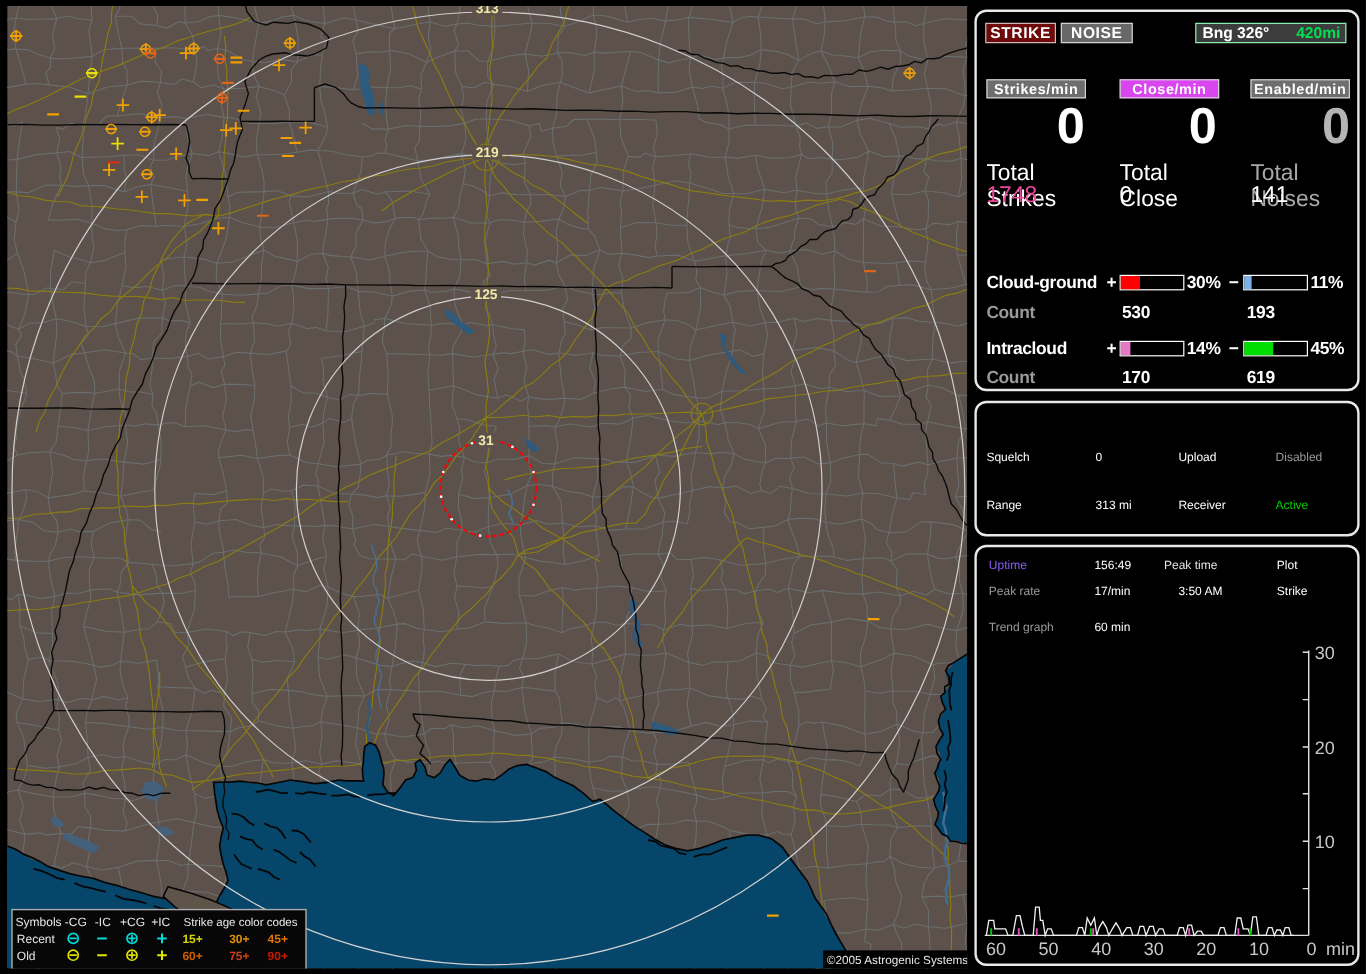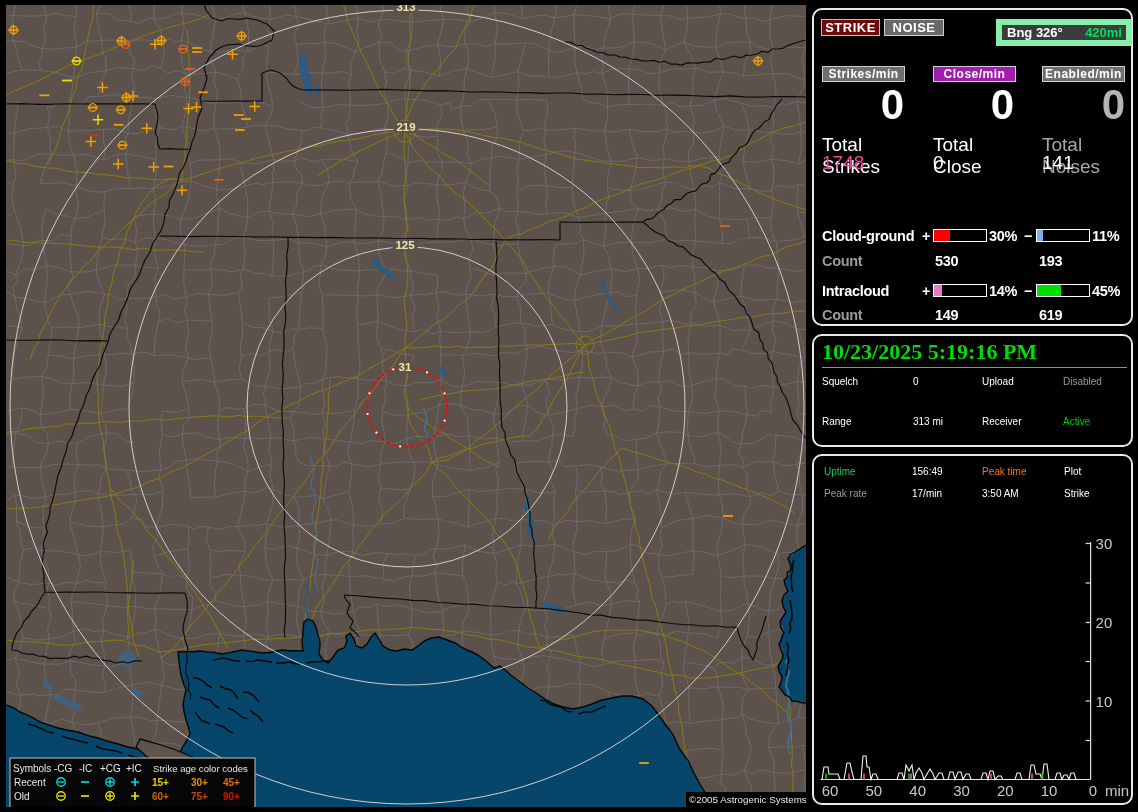--- a/index.html
+++ b/index.html
@@ -154,23 +154,23 @@
     <text x="223" y="786" font-family="Liberation Sans, sans-serif" font-size="10" font-weight="bold" fill="#e07000">45+</text>
     <text x="152" y="800" font-family="Liberation Sans, sans-serif" font-size="10" font-weight="bold" fill="#d06000">60+</text>
     <text x="191" y="800" font-family="Liberation Sans, sans-serif" font-size="10" font-weight="bold" fill="#d04010">75+</text>
     <text x="223" y="800" font-family="Liberation Sans, sans-serif" font-size="10" font-weight="bold" fill="#c81800">90+</text>
 <rect x="686" y="792" width="120" height="15" fill="#000"></rect>
     <text x="689" y="803" font-family="Liberation Sans, sans-serif" font-size="9.8" fill="#e8e8e8">©2005 Astrogenic Systems</text>
 </svg>
 <div class="box" style="left:812px;top:8px;width:317px;height:314px">
 <div class="btn" style="left:7px;top:9px;width:57px;height:15px;background:#6e0a0a;border-color:#c8b8b8;color:#fff">STRIKE</div>
 <div class="btn" style="left:70px;top:9px;width:58px;height:15px;background:#686868;border-color:#d0d0d0;color:#fff">NOISE</div>
-<div style="position:absolute;left:182px;top:9px;width:124px;height:15px;background:#3c3c3c;border:6px solid #86efac;font-size:13px;font-weight:bold;line-height:15px"><span style="color:#fff;padding-left:5px">Bng 326°</span><span style="color:#00e052;float:right;padding-right:4px">420mi</span></div>
+<div style="position:absolute;left:182px;top:9px;width:124px;height:15px;background:#3c3c3c;border:1px solid #86efac;font-size:13px;font-weight:bold;line-height:15px"><span style="color:#fff;padding-left:5px">Bng 326°</span><span style="color:#00e052;float:right;padding-right:4px">420mi</span></div>
 <div class="btn" style="left:8px;top:56px;width:81px;height:14px;background:#6e6e6e;border-color:#cfcfcf;color:#fff;font-size:12px">Strikes/min</div>
-<div class="btn" style="left:119px;top:56px;width:81px;height:14px;background:#a21caf;border-color:#cfcfcf;color:#fff;font-size:12px">Close/min</div>
+<div class="btn" style="left:119px;top:56px;width:81px;height:14px;background:#d946ef;border-color:#cfcfcf;color:#fff;font-size:12px">Close/min</div>
 <div class="btn" style="left:228px;top:56px;width:81px;height:14px;background:#6e6e6e;border-color:#cfcfcf;color:#fff;font-size:12px">Enabled/min</div>
 <div class="bigz" style="left:8px;top:74px;width:82px;color:#fff">0</div>
 <div class="bigz" style="left:119px;top:74px;width:81px;color:#fff">0</div>
 <div class="bigz" style="left:228px;top:74px;width:83px;color:#b4b4b4">0</div>
 <div class="tot" style="left:8px;top:124px;width:82px;color:#fff">Total Strikes</div>
 <div class="tot" style="left:119px;top:124px;width:82px;color:#fff">Total Close</div>
 <div class="tot" style="left:228px;top:124px;width:83px;color:#a8a8a8">Total Noises</div>
 <div class="tot" style="left:8px;top:142px;width:82px;color:#ec4899">1748</div>
 <div class="tot" style="left:119px;top:142px;width:81px;color:#fff">0</div>
 <div class="tot" style="left:228px;top:142px;width:83px;color:#fff">141</div>
@@ -200,51 +200,54 @@
       </span>
       <span class="pct" style="left:167px">14%</span>
       <span class="pm" style="left:202px">−</span>
       <span class="bar" style="left:214px">
         <i style="width:24px;background:#00dd00"></i>
       </span>
       <span class="pct" style="left:270px">45%</span>
     </div>
 <div class="row" style="top:297px">
       <span class="lbl" style="color:#9a9a9a">Count</span>
-      <span class="pct" style="left:113px">149</span>
+      <span class="pct" style="left:113px">170</span>
       <span class="pct" style="left:217px">619</span>
     </div>
 </div>
 <div class="box" style="left:812px;top:334px;width:317px;height:109px">
-<div style="position:absolute;left:8px;top:3px;width:305px;color:#00dd00;font-size:22px;font-weight:bold;font-family:'Liberation Serif',serif;border-bottom:1px solid #909090;padding-bottom:2px;white-space:nowrap">10/23/2025 5:19:16 PM</div>
 <div class="prow" style="top:40px">
       <span style="left:8px" class="pc">Squelch</span>
       <span style="left:99px" class="pc">0</span>
       <span style="left:168px" class="pc">Upload</span>
       <span style="left:249px;color:#9a9a9a" class="pc">Disabled</span>
     </div>
 <div class="prow" style="top:80px">
       <span style="left:8px" class="pc">Range</span>
       <span style="left:99px" class="pc">313 mi</span>
       <span style="left:168px" class="pc">Receiver</span>
       <span style="left:249px;color:#00cc00" class="pc">Active</span>
     </div>
 </div>
 <div class="box" style="left:812px;top:454px;width:317px;height:347px">
 <div class="prow" style="top:10px">
-      <span style="left:10px;color:#22c55e" class="pc">Uptime</span>
+      <span style="left:10px;color:#8b5cf6" class="pc">Uptime</span>
       <span style="left:98px" class="pc">156:49</span>
-      <span style="left:168px;color:#f97316" class="pc">Peak time</span>
+      <span style="left:156px;color:#e5e5e5" class="pc">Peak time</span>
       <span style="left:250px" class="pc">Plot</span>
     </div>
 <div class="prow" style="top:32px">
       <span style="left:10px;color:#9a9a9a" class="pc">Peak rate</span>
       <span style="left:98px" class="pc">17/min</span>
       <span style="left:168px" class="pc">3:50 AM</span>
       <span style="left:250px" class="pc">Strike</span>
+    </div>
+<div class="prow" style="top:62px">
+      <span style="left:10px;color:#9a9a9a" class="pc">Trend graph</span>
+      <span style="left:98px" class="pc">60 min</span>
     </div>
 <svg width="315" height="345" style="position:absolute;left:0;top:0">
       <g stroke="#e0e0e0" stroke-width="1.2" fill="none">
         <path d="M276.6 86.0 V323.5"></path>
         <path d="M6.6 323.5 H276.6"></path>
         <path d="M276.6 87.5 h-5"></path>
         <path d="M276.6 127.0 h-5"></path>
         <path d="M276.6 166.5 h-5"></path>
         <path d="M276.6 205.5 h-5"></path>
         <path d="M276.6 245.0 h-5"></path>

